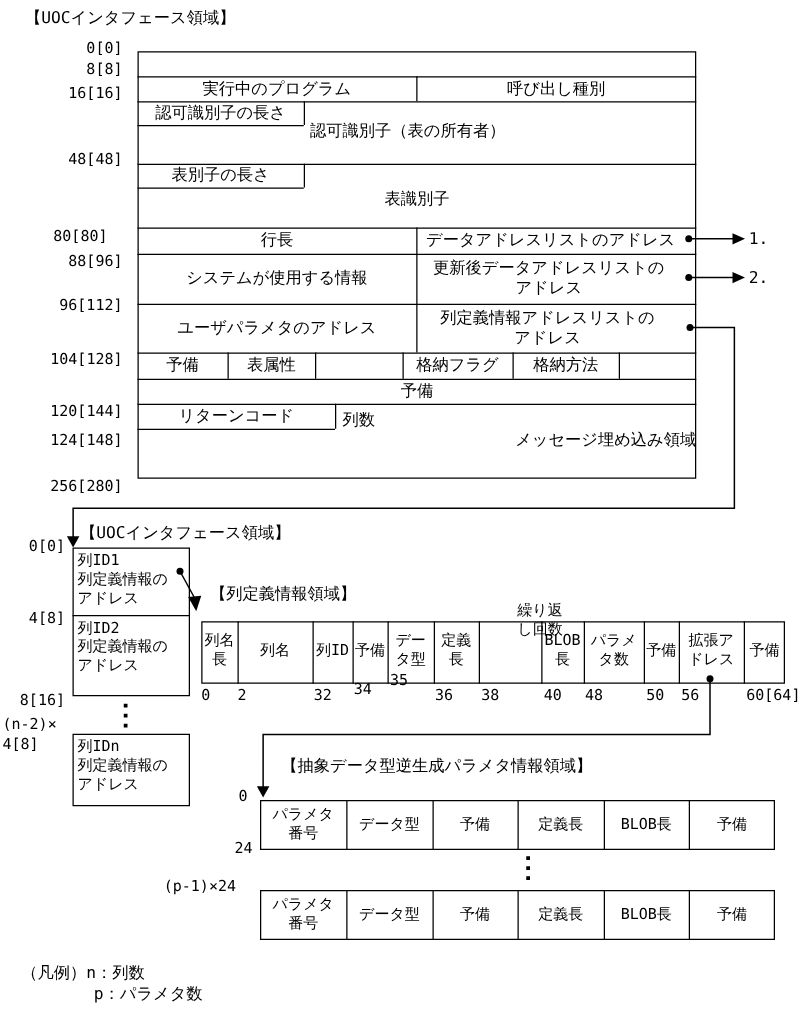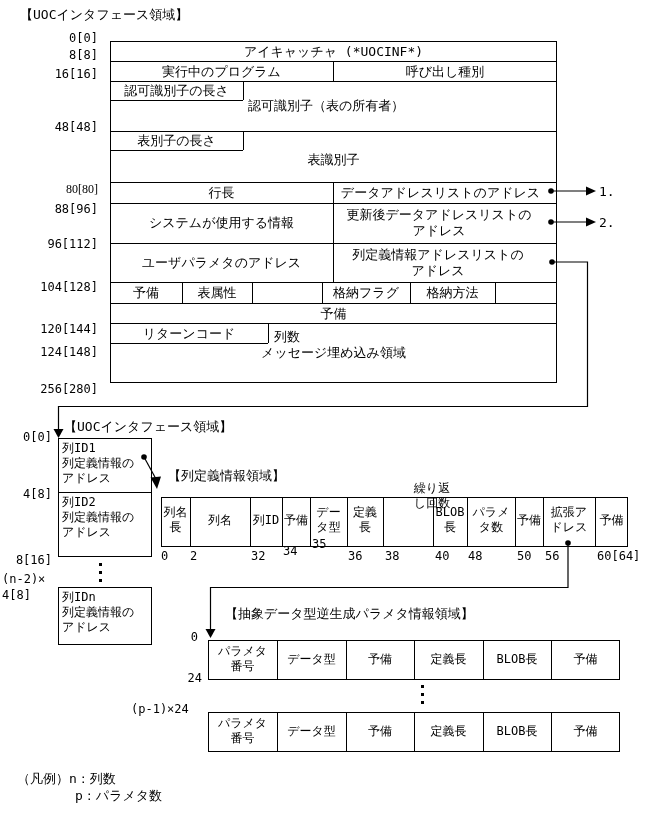--- a/index.html
+++ b/index.html
@@ -21,21 +21,21 @@
 <body>
 
 <div class="stage">
 
   <div class="t" style="left:20px;top:7px;">【UOCインタフェース領域】</div>
 
   <div class="t r s12" style="left:18px;top:31px;width:80px;">0[0]</div>
   <div class="t r s12" style="left:18px;top:48px;width:80px;">8[8]</div>
   <div class="t r s12" style="left:18px;top:67px;width:80px;">16[16]</div>
   <div class="t r s12" style="left:18px;top:120px;width:80px;">48[48]</div>
-  <div class="t r s12" style="left:18px;top:182px;width:80px;font-family:Liberation Serif, serif;">80[80]</div>
+  <div class="t r s12" style="left:6px;top:182px;width:80px;">80[80]</div>
   <div class="t r s12" style="left:18px;top:202px;width:80px;">88[96]</div>
   <div class="t r s12" style="left:18px;top:237px;width:80px;">96[112]</div>
   <div class="t r s12" style="left:18px;top:280px;width:80px;">104[128]</div>
   <div class="t r s12" style="left:18px;top:322px;width:80px;">120[144]</div>
   <div class="t r s12" style="left:18px;top:345px;width:80px;">124[148]</div>
   <div class="t r s12" style="left:18px;top:382px;width:80px;">256[280]</div>
 
   <div class="rect" style="left:110px;top:41px;width:447px;height:342px;"></div>
   <div class="hl" style="left:110px;top:61px;width:447px;"></div>
   <div class="hl" style="left:110px;top:81px;width:447px;"></div>
@@ -53,21 +53,20 @@
   <div class="vl" style="left:243px;top:81px;height:19px;"></div>
   <div class="vl" style="left:243px;top:131px;height:19px;"></div>
   <div class="vl" style="left:333px;top:182px;height:100px;"></div>
   <div class="vl" style="left:182px;top:282px;height:21px;"></div>
   <div class="vl" style="left:252px;top:282px;height:21px;"></div>
   <div class="vl" style="left:322px;top:282px;height:21px;"></div>
   <div class="vl" style="left:410px;top:282px;height:21px;"></div>
   <div class="vl" style="left:495px;top:282px;height:21px;"></div>
   <div class="vl" style="left:268px;top:323px;height:20px;"></div>
 
-  <div class="t c" style="left:110px;top:44px;width:447px;">アイキャッチャ (*UOCINF*)</div>
   <div class="t c" style="left:110px;top:64px;width:223px;">実行中のプログラム</div>
   <div class="t c" style="left:333px;top:64px;width:224px;">呼び出し種別</div>
   <div class="t c" style="left:110px;top:83px;width:133px;">認可識別子の長さ</div>
   <div class="t c" style="left:110px;top:133px;width:133px;">表別子の長さ</div>
   <div class="t" style="left:248px;top:98px;">認可識別子（表の所有者）</div>
   <div class="t c" style="left:110px;top:152px;width:447px;">表識別子</div>
   <div class="t c" style="left:333px;top:185px;width:215px;">データアドレスリストのアドレス</div>
   <div class="t c" style="left:110px;top:185px;width:223px;">行長</div>
   <div class="t c" style="left:110px;top:215px;width:223px;">システムが使用する情報</div>
   <div class="t c" style="left:333px;top:207px;width:212px;">更新後データアドレスリストの
@@ -75,21 +74,21 @@
   <div class="t c" style="left:110px;top:255px;width:223px;">ユーザパラメタのアドレス</div>
   <div class="t c" style="left:333px;top:247px;width:210px;">列定義情報アドレスリストの
 アドレス</div>
   <div class="t c" style="left:110px;top:285px;width:72px;">予備</div>
   <div class="t c" style="left:182px;top:285px;width:70px;">表属性</div>
   <div class="t c" style="left:252px;top:285px;width:70px;margin-top:44px;">列数</div>
   <div class="t c" style="left:322px;top:285px;width:88px;">格納フラグ</div>
   <div class="t c" style="left:410px;top:285px;width:85px;">格納方法</div>
   <div class="t c" style="left:110px;top:306px;width:447px;">予備</div>
   <div class="t c" style="left:110px;top:326px;width:158px;">リターンコード</div>
-  <div class="t c" style="left:110px;top:345px;width:447px;">メッセージ埋め込み領域</div>
+  <div class="t c" style="left:110px;top:345px;width:447px;text-align:right;">メッセージ埋め込み領域</div>
 
   <div class="t" style="left:599px;top:184px;">1.</div>
   <div class="t" style="left:599px;top:215px;">2.</div>
 
   <div class="t" style="left:64px;top:419px;">【UOCインタフェース領域】</div>
 
   <div class="t r s12" style="left:0px;top:430px;width:52px;">0[0]</div>
   <div class="t r s12" style="left:0px;top:487px;width:52px;">4[8]</div>
   <div class="t r s12" style="left:0px;top:553px;width:52px;">8[16]</div>
   <div class="t s12" style="left:2px;top:572px;">(n-2)×</div>

